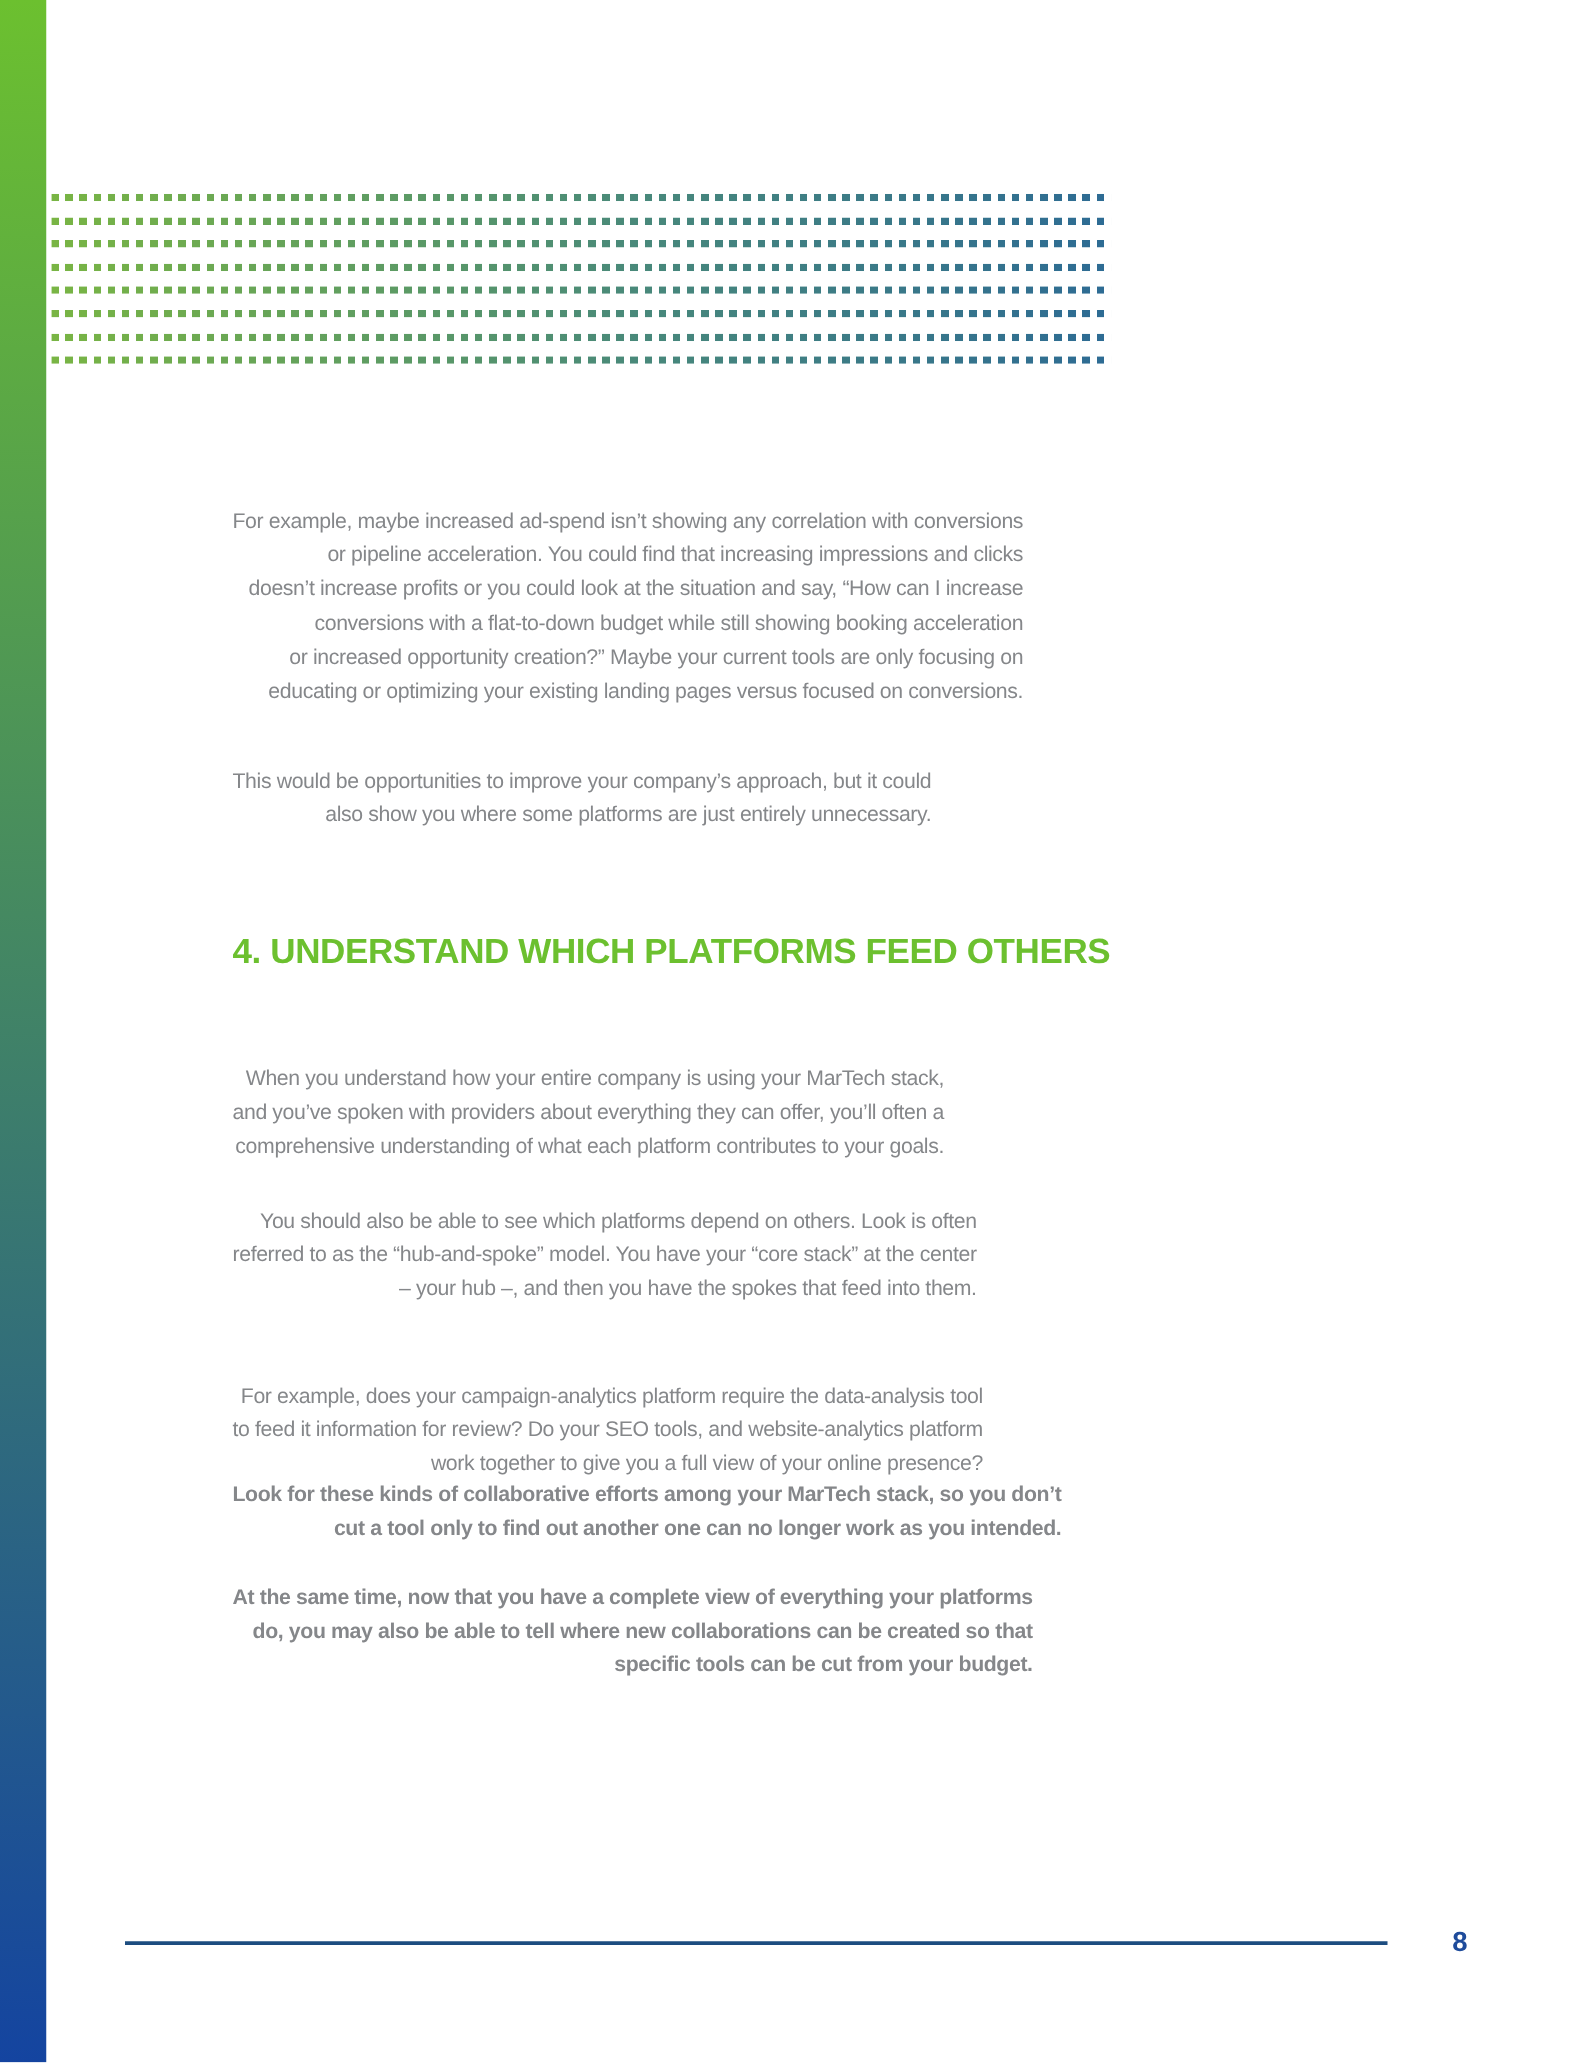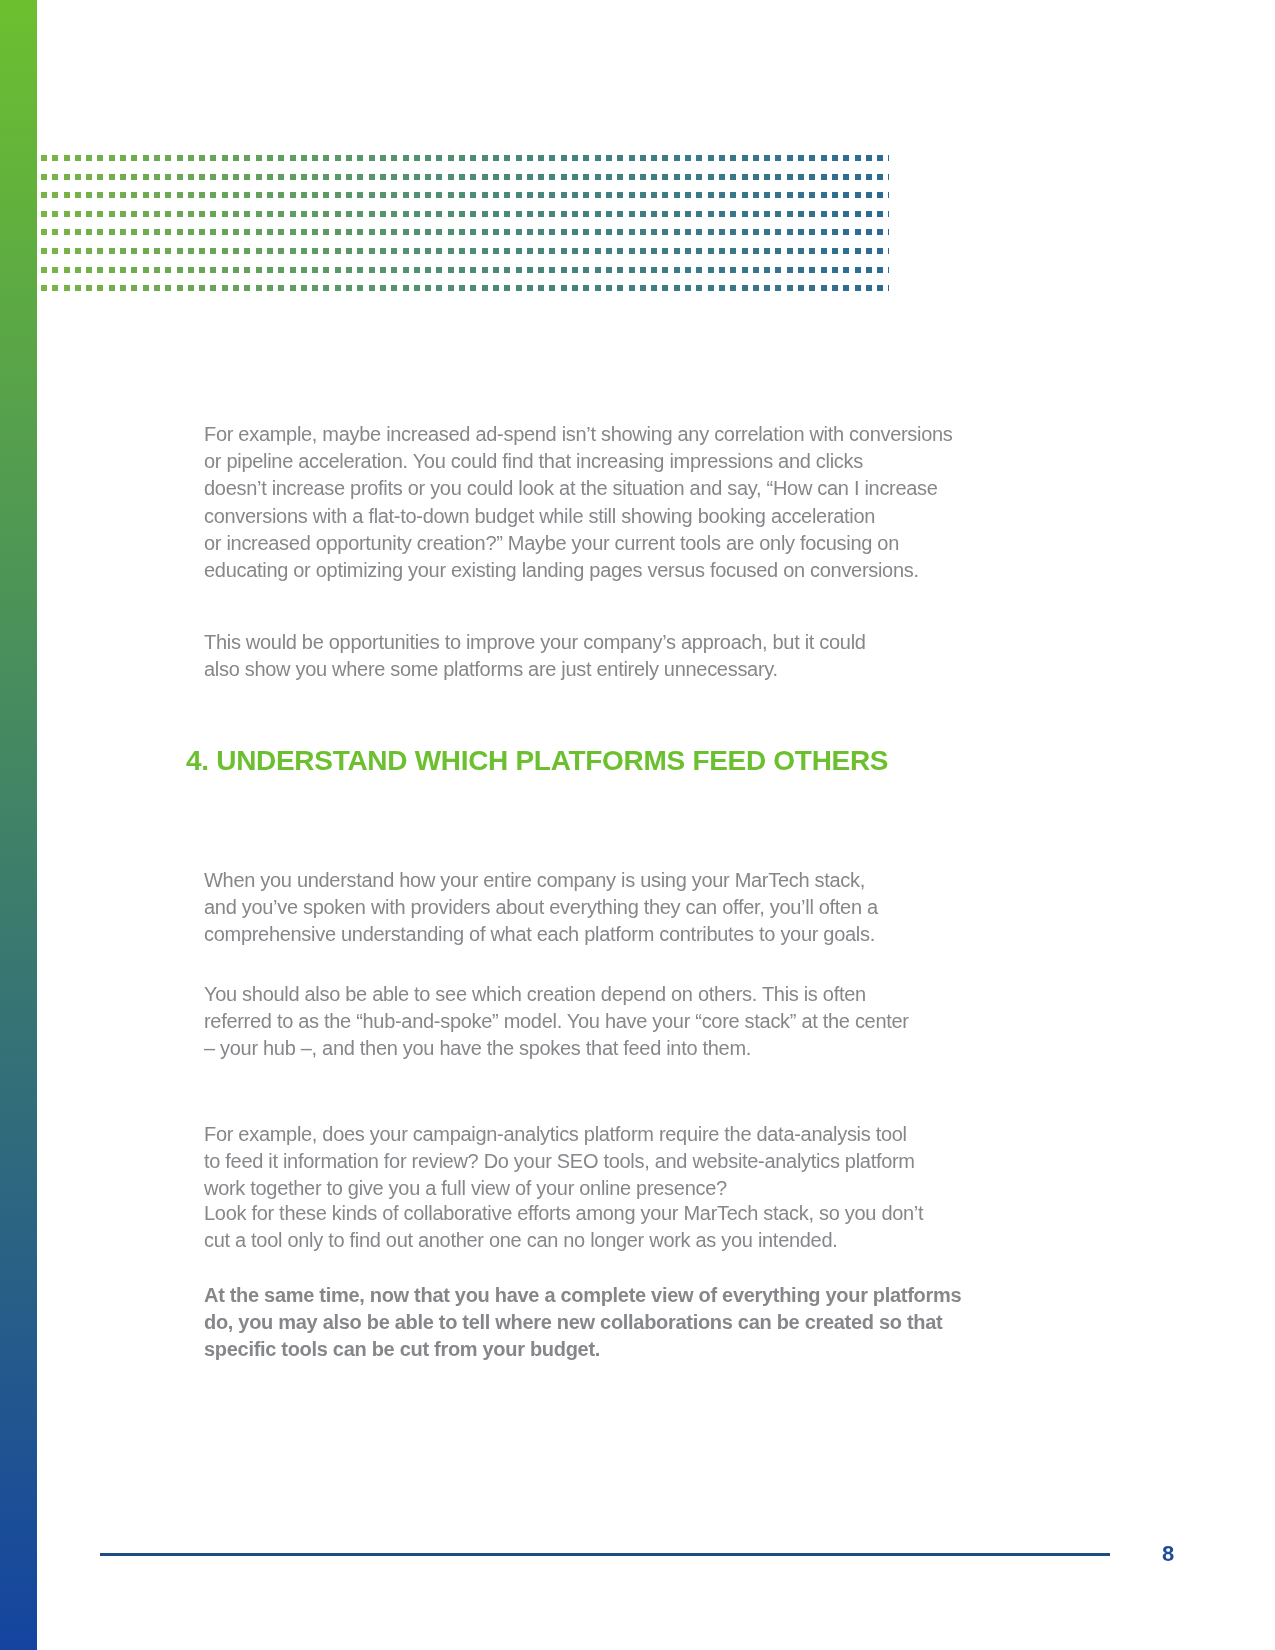--- a/index.html
+++ b/index.html
@@ -37,46 +37,47 @@
     mask-image: repeating-linear-gradient(90deg, #000 0 6px, transparent 6px 11.3px);
   }
   .content {
     position: absolute;
     left: 186px;
     top: 0;
     width: 920px;
   }
   .body-par {
     position: absolute;
-    margin: 18px;
+    margin: 0;
     white-space: pre-line;
     width: max-content;
     max-width: 920px;
-    font-size: 20px;
+    font-size: 17px;
     line-height: 27.2px;
     letter-spacing: -0.3px;
     color: var(--body-text, #85878a);
+    text-align: right;
   }
   .section-heading {
     position: absolute;
     margin: 0;
     top: 744px;
     font-size: 28px;
     line-height: 34px;
     font-weight: bold;
     letter-spacing: -0.3px;
     color: var(--heading-green, #6cc02f);
     white-space: nowrap;
   }
   .p1 { top: 403px; }
   .p2 { top: 611px; }
   .p3 { top: 849px; }
   .p4 { top: 963px; }
   .p5 { top: 1103px; }
-  .p6 { top: 1182px; }
+  .p6 { top: 1182px; font-weight: bold; }
   .p7 { top: 1264px; font-weight: bold; }
   .footer-line {
     position: absolute;
     left: 100px;
     top: 1553px;
     width: 1010px;
     height: 3px;
     background: var(--footer-line, #1d4d80);
   }
   .page-number {
@@ -114,21 +115,21 @@
 doesn’t increase profits or you could look at the situation and say, “How can I increase
 conversions with a flat-to-down budget while still showing booking acceleration
 or increased opportunity creation?” Maybe your current tools are only focusing on
 educating or optimizing your existing landing pages versus focused on conversions.</p>
     <p class="body-par p2">This would be opportunities to improve your company’s approach, but it could
 also show you where some platforms are just entirely unnecessary.</p>
     <h2 class="section-heading">4. UNDERSTAND WHICH PLATFORMS FEED OTHERS</h2>
     <p class="body-par p3">When you understand how your entire company is using your MarTech stack,
 and you’ve spoken with providers about everything they can offer, you’ll often a
 comprehensive understanding of what each platform contributes to your goals.</p>
-    <p class="body-par p4">You should also be able to see which creation depend on others. This is often
+    <p class="body-par p4">You should also be able to see which platforms depend on others. Look is often
 referred to as the “hub-and-spoke” model. You have your “core stack” at the center
 – your hub –, and then you have the spokes that feed into them.</p>
     <p class="body-par p5">For example, does your campaign-analytics platform require the data-analysis tool
 to feed it information for review? Do your SEO tools, and website-analytics platform
 work together to give you a full view of your online presence?</p>
     <p class="body-par p6">Look for these kinds of collaborative efforts among your MarTech stack, so you don’t
 cut a tool only to find out another one can no longer work as you intended.</p>
     <p class="body-par p7">At the same time, now that you have a complete view of everything your platforms
 do, you may also be able to tell where new collaborations can be created so that
 specific tools can be cut from your budget.</p>

